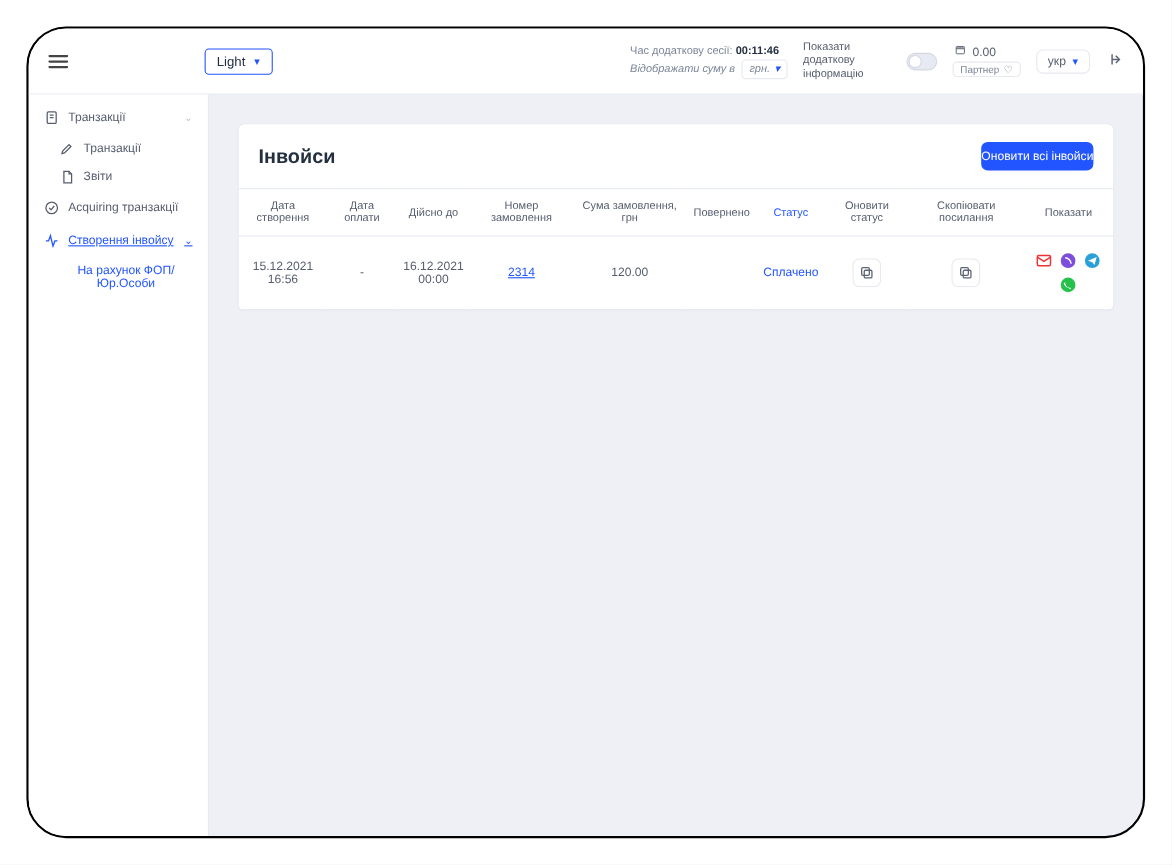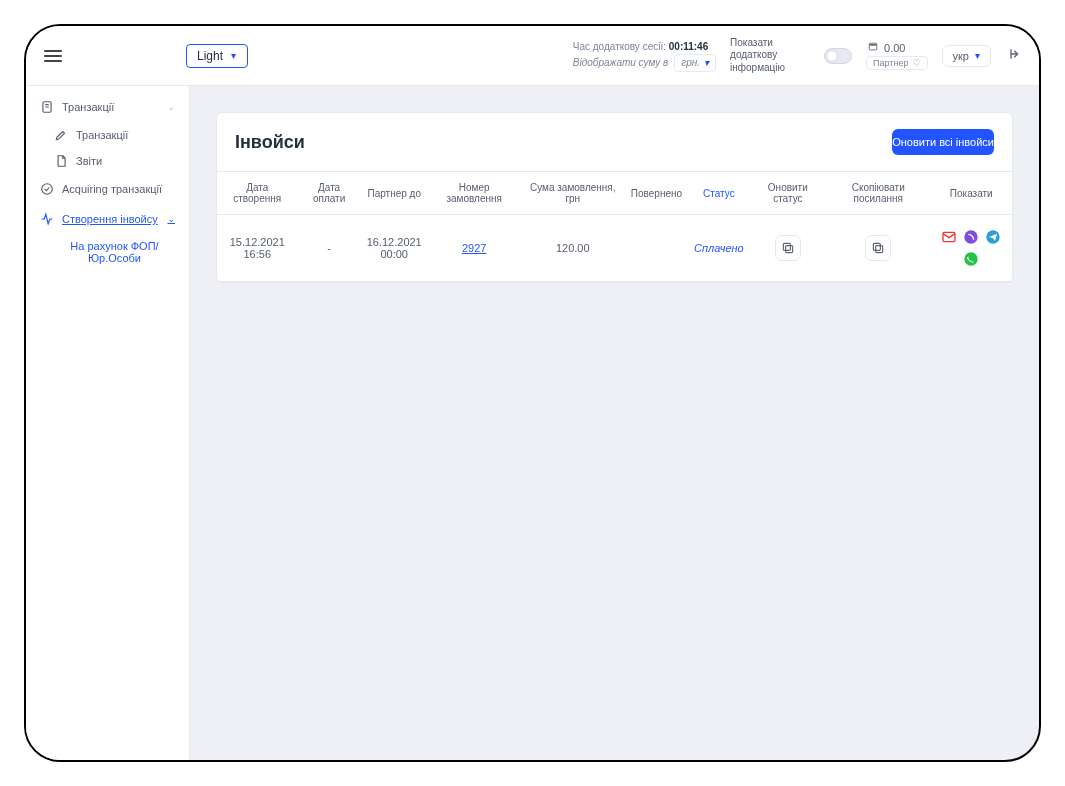--- a/index.html
+++ b/index.html
@@ -144,21 +144,21 @@
   table.invoice thead th {
     font-weight:500; padding:10px 6px; border-top:1px solid var(--border);
     border-bottom:1px solid var(--border); text-align:center;
     font-size:10px; color:var(--header-text);
   }
   table.invoice tbody td {
     padding:14px 6px; border-bottom:1px solid var(--border); text-align:center;
     color:var(--header-text);
   }
   .link-blue { color: var(--blue-link); text-decoration: underline; cursor:pointer; }
-  .status-paid { color: var(--blue-link); font-style: italic; }
+  .status-paid { color: var(--blue-link); }
   .icon-btn {
     width:26px; height:26px; border:1px solid var(--border); border-radius:6px;
     display:inline-flex; align-items:center; justify-content:center; cursor:pointer;
   }
   .icon-btn svg { width:14px; height:14px; color:#5b6475; }
   .send-icons { display:flex; flex-wrap:wrap; gap:6px; justify-content:center; max-width:78px; margin:0 auto;}
   .send-icons span { width:16px; height:16px; display:inline-flex; align-items:center; justify-content:center; cursor:pointer;}
   .status-header-link { color: var(--blue-link); cursor:pointer; }
 </style>
 </head>
@@ -287,38 +287,38 @@
             <span class="panel-title">Інвойси</span>
             <span class="spacer"></span>
             <button class="refresh-btn">Оновити всі інвойси</button>
           </div>
 
           <table class="invoice">
             <thead>
               <tr>
                 <th>Дата створення</th>
                 <th>Дата оплати</th>
-                <th>Партнер до</th>
+                <th>Дійсно до</th>
                 <th>Номер замовлення</th>
                 <th>Сума замовлення, грн</th>
                 <th>Повернено</th>
                 <th><span class="status-header-link">Статус</span></th>
                 <th>Оновити статус</th>
                 <th>Скопіювати посилання</th>
                 <th>Показати</th>
               </tr>
             </thead>
             <tbody>
               <tr>
                 <td style="white-space:pre-line;">15.12.2021
 16:56</td>
                 <td>-</td>
                 <td style="white-space:pre-line;">16.12.2021
 00:00</td>
-                <td><span class="link-blue">2927</span></td>
+                <td><span class="link-blue">2314</span></td>
                 <td>120.00</td>
                 <td></td>
                 <td><span class="status-paid">Сплачено</span></td>
                 <td>
                   <span class="icon-btn">
                     <svg viewBox="0 0 24 24" fill="none" stroke="currentColor" stroke-width="2">
                         <rect x="8" y="8" width="12" height="12" rx="2"></rect>
                         <rect x="4" y="4" width="12" height="12" rx="2"></rect>
                       </svg>
                   </span>

